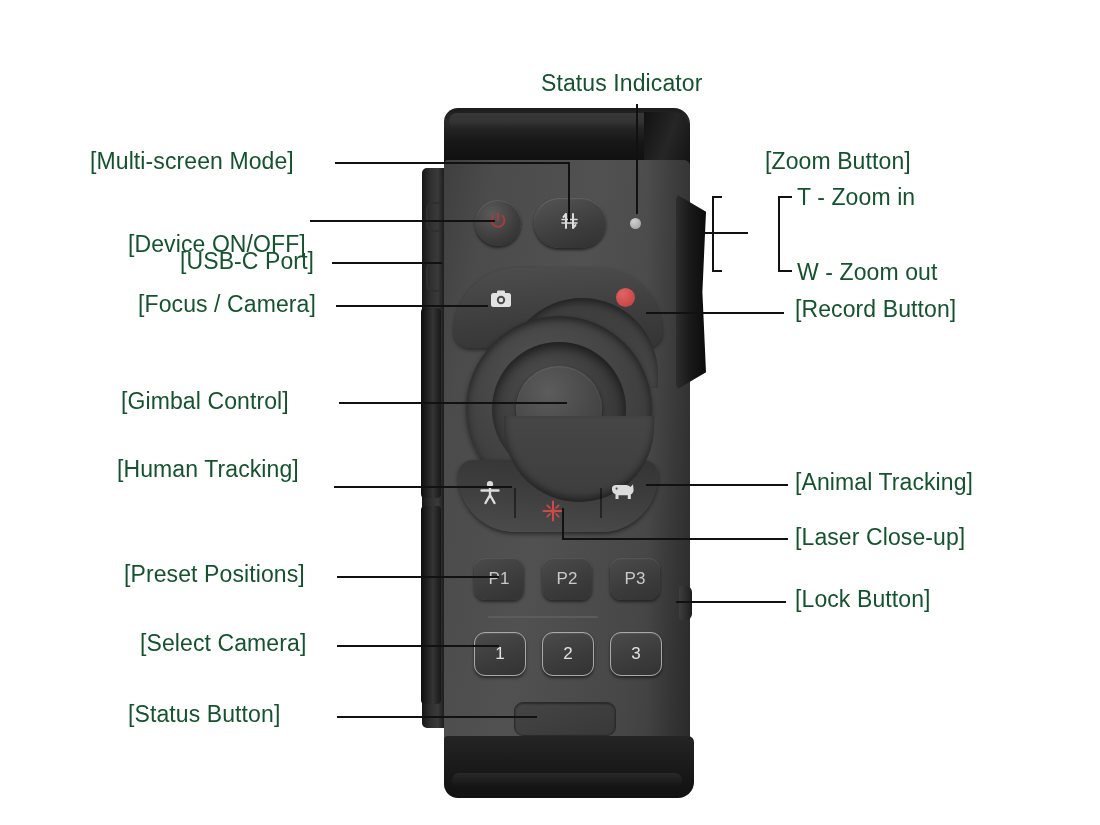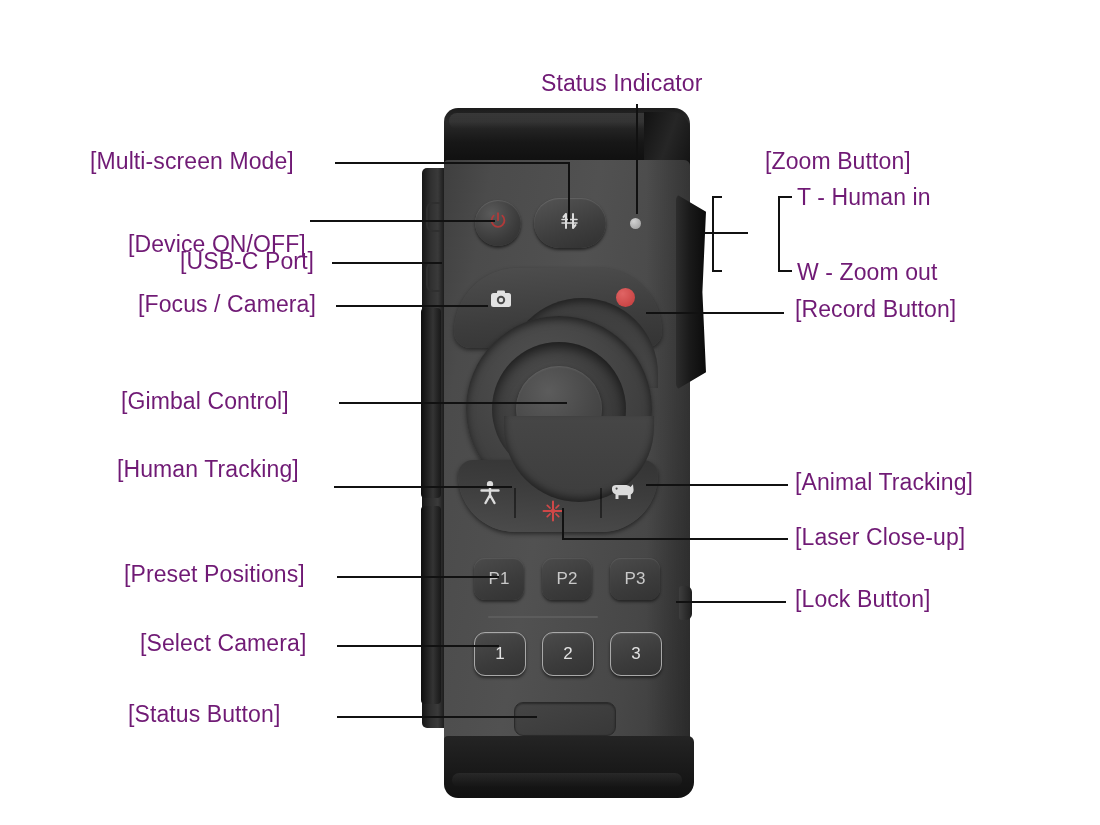--- a/index.html
+++ b/index.html
@@ -7,21 +7,21 @@
   body{
     width:1100px;height:825px;position:relative;overflow:hidden;
     font-family:"Liberation Sans","DejaVu Sans",sans-serif;
     color:#1a1a1a;
   }
   .stage{position:absolute;inset:0;}
 
   
   .lbl{
     position:absolute;font-size:23px;line-height:1;
-    color:#701a75;white-space:nowrap;letter-spacing:.1px;
+    color:#14532d;white-space:nowrap;letter-spacing:.1px;
   }
   .lbl.r{text-align:right;}
   .lbl.l{text-align:left;}
 
   
   .line{position:absolute;background:#111;height:2px;}
   .vline{position:absolute;background:#111;width:2px;}
 
   
   .device{position:absolute;left:430px;top:108px;width:260px;height:690px;}
@@ -362,21 +362,21 @@
   <div class="lbl r" style="left:117px;top:458px;">[Human Tracking]</div>
 
   <div class="lbl r" style="left:124px;top:563px;">[Preset Positions]</div>
 
   <div class="lbl r" style="left:140px;top:632px;">[Select Camera]</div>
 
   <div class="lbl r" style="left:128px;top:703px;">[Status Button]</div>
 
   <div class="lbl l" style="left:765px;top:150px;">[Zoom Button]</div>
 
-  <div class="lbl l" style="left:797px;top:186px;">T - Human in</div>
+  <div class="lbl l" style="left:797px;top:186px;">T - Zoom in</div>
 
   <div class="lbl l" style="left:797px;top:261px;">W - Zoom out</div>
 
   <div class="lbl l" style="left:795px;top:298px;">[Record Button]</div>
 
   <div class="lbl l" style="left:795px;top:471px;">[Animal Tracking]</div>
 
   <div class="lbl l" style="left:795px;top:526px;">[Laser Close-up]</div>
 
   <div class="lbl l" style="left:795px;top:588px;">[Lock Button]</div>

